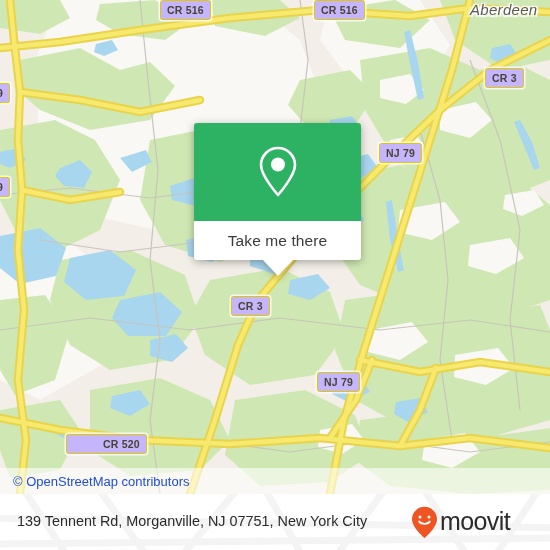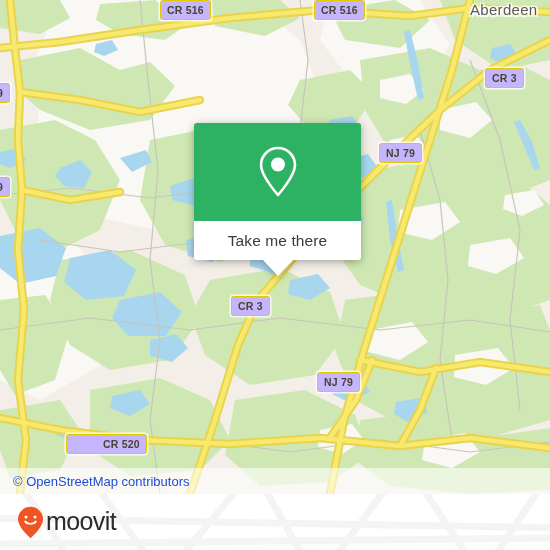--- a/index.html
+++ b/index.html
@@ -40,20 +40,21 @@
   .place-label {
     position: absolute;
     font-size: 15px;
     color: #5a5a5a;
     letter-spacing: 0.3px;
     white-space: nowrap;
     text-shadow:
       -1.5px -1.5px 1px #fff, 1.5px -1.5px 1px #fff,
       -1.5px  1.5px 1px #fff, 1.5px  1.5px 1px #fff,
        0 0 3px #fff, 0 0 3px #fff;
+    font-style: italic;
   }
 
   
   #popup {
     position: absolute;
     left: 194px; top: 123px;
     width: 167px;
     filter: drop-shadow(0 2px 4px rgba(0,0,0,0.32));
     text-align: right;
   }
@@ -296,20 +297,21 @@
         <path d="M175,70 L245,-14"></path>
         <path d="M262,-10 L305,66"></path>
         <path d="M330,70 L392,-14"></path>
         <path d="M420,-10 L470,66"></path>
         <path d="M490,70 L545,-14"></path>
         <path d="M-10,24 L560,34"></path>
         <path d="M-10,50 L560,44"></path>
       </g>
     </svg>
     <div id="footer-inner">
+      <div id="footer-address">139 Tennent Rd, Morganville, NJ 07751, New York City</div>
       <div id="brand">
         <svg id="brand-pin" viewBox="0 0 27 33">
           <path d="M13.5,0.8 C6.6,0.8 1,6.4 1,13.3 C1,21.6 13.5,32.2 13.5,32.2 C13.5,32.2 26,21.6 26,13.3 C26,6.4 20.4,0.8 13.5,0.8 Z" fill="#ee5522"></path>
           <circle cx="9" cy="11" r="1.5" fill="#ffffff"></circle>
           <circle cx="18" cy="11" r="1.5" fill="#ffffff"></circle>
           <path d="M8.2,15.6 C10,18.6 17,18.6 18.8,15.6" fill="none" stroke="#ffffff" stroke-width="1.9" stroke-linecap="round"></path>
         </svg>
         <svg id="brand-word" viewBox="0 0 98 28">
           <text x="0" y="22" font-family="Liberation Sans, sans-serif" font-size="25" fill="#2b2b2b" letter-spacing="-0.6">moovit</text>
         </svg>

